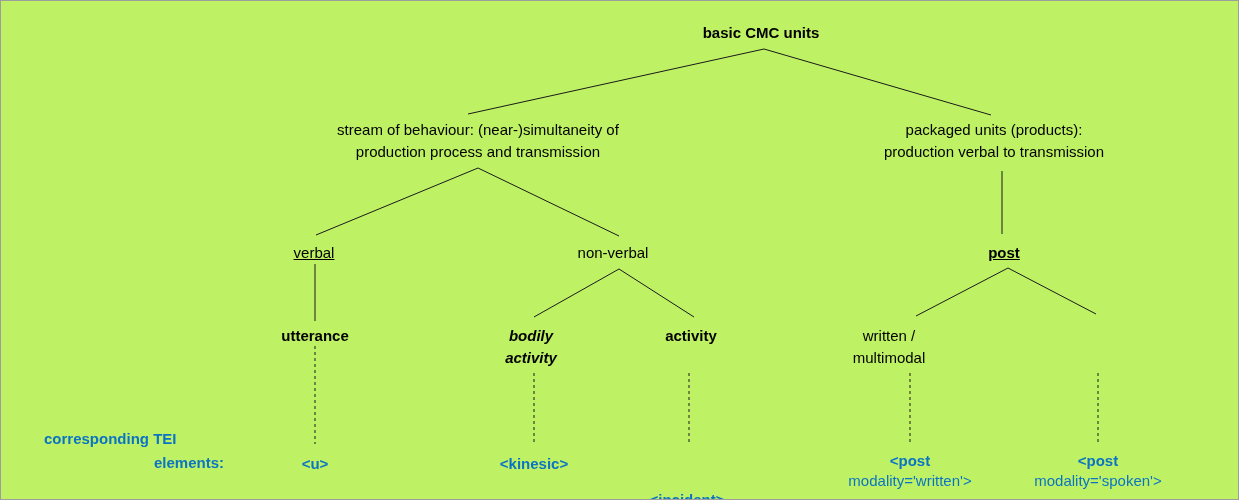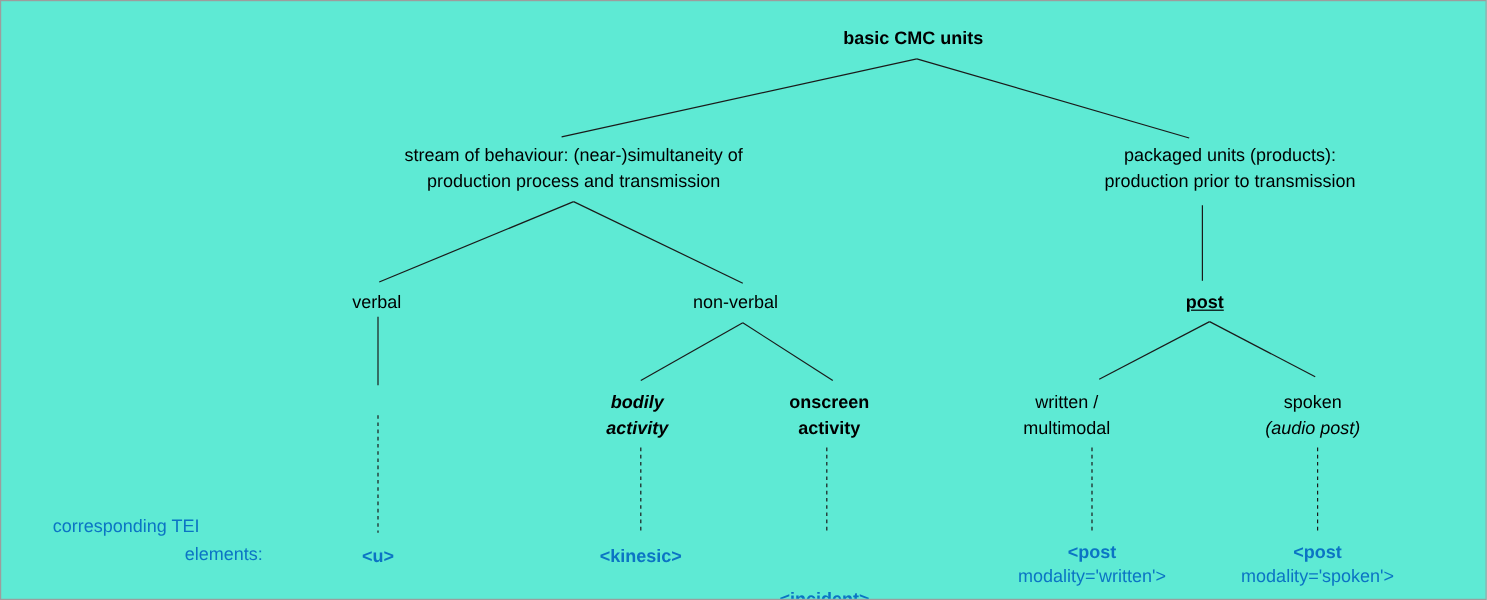--- a/index.html
+++ b/index.html
@@ -1,32 +1,32 @@
 <!DOCTYPE html>
 <html><head>
 <meta charset="utf-8">
 <style>
   html,body{margin:0;padding:0;background:#e8e8e8;}
   .canvas{
     position:relative;
     width:1239px;height:500px;
-    background:#5eead4;
+    background:#bef264;
     border:1px solid #9d9d9d;
     box-sizing:border-box;
     font-family:"Liberation Sans","DejaVu Sans",sans-serif;
     font-size:15px;
     color:#000;
     overflow:hidden;
   }
   .edges{position:absolute;left:0;top:0;width:1239px;height:500px;}
   .node{position:absolute;text-align:center;line-height:22px;white-space:nowrap;}
   .bold{font-weight:bold;}
   .blue{color:#0b74c4;}
   .ital{font-style:italic;}
-  .cap{position:absolute;white-space:nowrap;font-weight:normal;color:#0b74c4;}
+  .cap{position:absolute;white-space:nowrap;font-weight:bold;color:#0b74c4;}
 </style>
 </head>
 <body>
 
 <div class="canvas">
 
   <svg id="edges" class="edges" viewBox="0 0 1239 500">
       <line x1="763" y1="48" x2="467" y2="113" stroke="#1a1a1a" stroke-width="1"></line>
       <line x1="763" y1="48" x2="990" y2="114" stroke="#1a1a1a" stroke-width="1"></line>
       <line x1="477" y1="167" x2="315" y2="234" stroke="#1a1a1a" stroke-width="1"></line>
@@ -44,51 +44,47 @@
       <line x1="1097" y1="372" x2="1097" y2="443" stroke="#1a1a1a" stroke-width="1" stroke-dasharray="3 3"></line>
     </svg>
 
   <div class="node bold" style="left:650px;top:21px;width:220px;">basic CMC units</div>
 
   <div class="node" style="left:277px;top:118px;width:400px;">
     <div>stream of behaviour: (near-)simultaneity of</div>
     <div>production process and transmission</div>
   </div>
 
-  <div class="node" style="left:864px;top:118px;width:320px;">
+  <div class="node" style="left:833px;top:118px;width:320px;">
     <div>packaged units (products):</div>
-    <div>production prior to transmission</div>
+    <div>production verbal to transmission</div>
   </div>
 
-  <div class="node" style="left:263px;top:241px;width:100px;">verbal</div>
+  <div class="node" style="left:263px;top:241px;width:100px;text-decoration:underline;">verbal</div>
 
   <div class="node" style="left:552px;top:241px;width:120px;">non-verbal</div>
 
   <div class="node bold" style="left:953px;top:241px;width:100px;text-decoration:underline;">post</div>
 
+  <div class="node bold" style="left:244px;top:324px;width:140px;">utterance</div>
 
   <div class="node bold" style="left:470px;top:324px;width:120px;font-style:italic;">
     <div>bodily</div>
     <div>activity</div>
   </div>
 
   <div class="node bold" style="left:625px;top:324px;width:130px;">
-    <div>onscreen</div>
     <div>activity</div>
   </div>
 
   <div class="node" style="left:808px;top:324px;width:160px;">
     <div>written /</div>
     <div>multimodal</div>
   </div>
 
-  <div class="node" style="left:1013px;top:324px;width:160px;">
-    <div>spoken</div>
-    <div class="ital">(audio post)</div>
-  </div>
 
   <div class="cap" style="left:43px;top:429px;">corresponding TEI</div>
   <div class="cap" style="left:114px;top:453px;margin-left:39px;">elements:</div>
 
   <div class="node bold blue" style="left:274px;top:452px;width:80px;">&lt;u&gt;</div>
 
   <div class="node bold blue" style="left:473px;top:452px;width:120px;">&lt;kinesic&gt;</div>
 
   <div class="node bold blue" style="left:621px;top:452px;width:130px;margin-top:36px;">&lt;incident&gt;</div>
 

